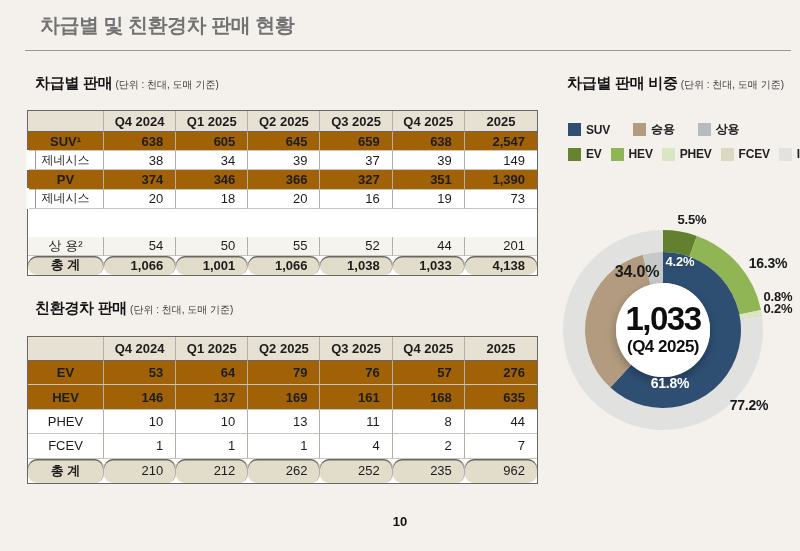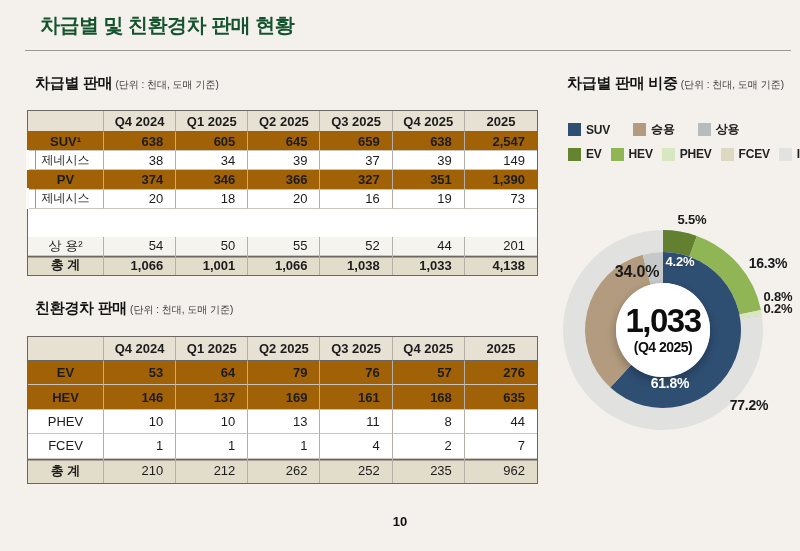--- a/index.html
+++ b/index.html
@@ -1,35 +1,35 @@
 <!DOCTYPE html>
 <html><head>
 <meta charset="utf-8">
 <style>
   html,body{margin:0;padding:0;}
   .slide{position:relative;width:800px;height:551px;background:#f4f1ed;font-family:"Liberation Sans","DejaVu Sans",sans-serif;overflow:hidden;}
 
   
-  .page-title{position:absolute;left:40px;top:12px;font-size:20px;font-weight:800;color:#14532d;letter-spacing:-0.5px;}
+  .page-title{position:absolute;left:40px;top:12px;font-size:20px;font-weight:800;color:#737373;letter-spacing:-0.5px;}
   .title-rule{position:absolute;left:25px;top:50px;width:766px;height:1px;background:#9a9894;}
 
   
   .section{position:absolute;font-size:15px;font-weight:800;color:#141414;letter-spacing:-0.3px;}
   .section .unit{font-size:10px;font-weight:normal;color:#3a3a3a;letter-spacing:0;margin-left:3px;}
   .sec1{left:35px;top:74px;}
   .sec2{left:35px;top:299px;}
   .sec3{left:567px;top:74px;}
 
   
   .dtable{position:absolute;display:grid;grid-template-columns:76px repeat(6,1fr);border:1.5px solid #6a6763;background:#fff;box-sizing:border-box;}
   .t1{left:27px;top:110px;width:511px;height:166px;grid-template-rows:21px repeat(6,1fr);}
   .t2{left:27px;top:336px;width:511px;height:148px;grid-template-rows:24px repeat(5,1fr);}
   .cell{display:flex;align-items:center;font-size:13px;color:#1c1c1c;border-right:1px solid #b4b0a8;border-bottom:1px solid #c9c5bd;box-sizing:border-box;min-width:0;}
   .cell.lastcol{border-right:none;}
-  .cell.lastrow{border-bottom:none;}
+  .cell.lastrow{border-bottom:none;border-radius:9px;}
   .head{background:#e7e1d4;font-weight:bold;justify-content:center;border-bottom:1.5px solid #6a6763;font-size:13px;}
   .lbl{justify-content:center;font-weight:bold;}
   .val{justify-content:flex-end;padding-right:12px;font-weight:bold;font-size:13px;}
   .rs-main{background:#a16207;}
   .rs-sub{background:#ffffff;}
   .rs-sub.lbl{font-weight:normal;font-size:12px;color:#262626;position:relative;}
   .rs-sub.lbl::before{content:"";position:absolute;left:-2px;top:-1.5px;bottom:-1px;width:3px;background:#fbfaf7;}
   .rs-sub.lbl::after{content:"";position:absolute;left:7px;top:-1px;bottom:0;width:1px;background:#9b978f;}
   .rs-sub.val{font-weight:normal;}
   .rs-plain{background:#f6f4ef;margin-top:28px;}
@@ -46,21 +46,21 @@
   .legend-row.r2{gap:9px;}
   .legend-item{display:flex;align-items:center;gap:5px;}
   .legend-swatch{width:13px;height:13px;display:inline-block;}
   .legend-label{font-size:12px;font-weight:600;color:#222;letter-spacing:-0.2px;}
 
   
   .donut-wrap{position:absolute;left:553px;top:205px;width:250px;height:235px;}
   .donut-wrap svg{position:absolute;left:0;top:0;}
   .center-box{position:absolute;left:110px;top:124px;transform:translate(-50%,-50%);text-align:center;}
   .center-val{font-size:33px;font-weight:800;letter-spacing:-1.5px;color:#0e0e0e;line-height:1.0;}
-  .center-sub{font-size:14px;font-weight:800;letter-spacing:-0.5px;color:#0e0e0e;margin-top:2px;}
+  .center-sub{font-size:17px;font-weight:800;letter-spacing:-0.5px;color:#0e0e0e;margin-top:2px;}
   .dl{position:absolute;transform:translate(-50%,-50%);font-weight:800;font-size:13px;color:#1a1a1a;white-space:nowrap;letter-spacing:-0.2px;}
   .dl-ev{left:139px;top:14px;}
   .dl-hev{left:215px;top:58px;font-size:14px;}
   .dl-phev{left:225px;top:91px;}
   .dl-fcev{left:225px;top:103px;}
   .dl-ice{left:196px;top:200px;font-size:14px;}
   .dl-suv{left:117px;top:178px;color:#fff;font-size:14px;}
   .dl-pv{left:84px;top:67px;font-size:16px;}
   .dl-sy{left:127px;top:56px;color:#fff;text-shadow:0 1px 2px rgba(50,50,50,.55);}
 

